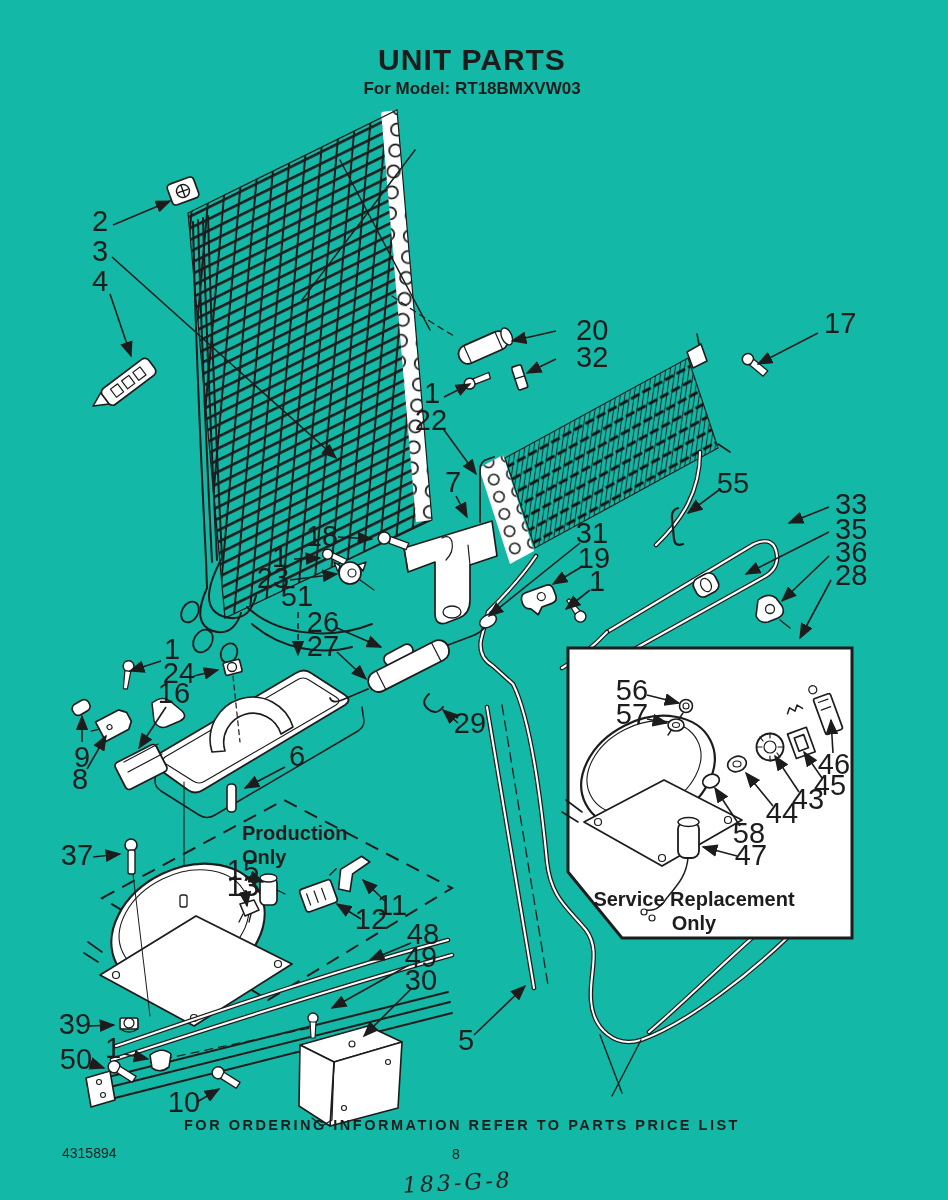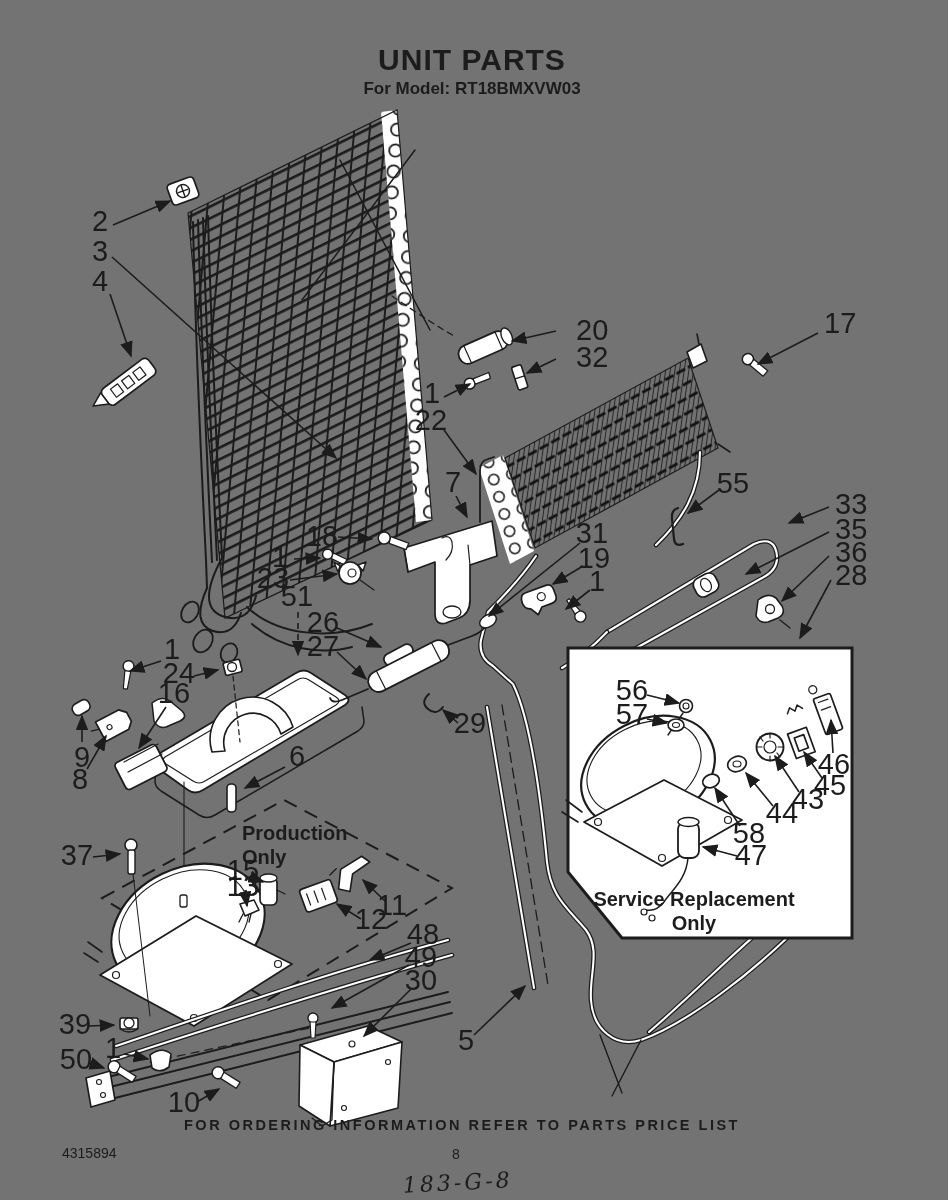--- a/index.html
+++ b/index.html
@@ -1,16 +1,16 @@
 <!DOCTYPE html>
 <html><head>
 <meta charset="utf-8">
 <style>
   html,body{margin:0;padding:0;background:#ffffff;}
-  .page{position:relative;width:948px;height:1200px;background:#737373;overflow:hidden;
+  .page{position:relative;width:948px;height:1200px;background:#14b8a6;overflow:hidden;
         font-family:"Liberation Sans",sans-serif;}
   svg{position:absolute;left:0;top:0;}
   svg text{fill:#1c1c1c;}
   .title{font:bold 30px "Liberation Sans",sans-serif;letter-spacing:1px;}
   .subtitle{font:bold 17px "Liberation Sans",sans-serif;}
   .num{font:29px "Liberation Sans",sans-serif;}
   .boxlabel{font:bold 20px "Liberation Sans",sans-serif;}
   .footer{font:bold 14.5px "Liberation Sans",sans-serif;letter-spacing:2.5px;}
   .small{font:14px "Liberation Sans",sans-serif;}
   .hand{font:italic 22px "DejaVu Serif",serif;letter-spacing:3px;}

